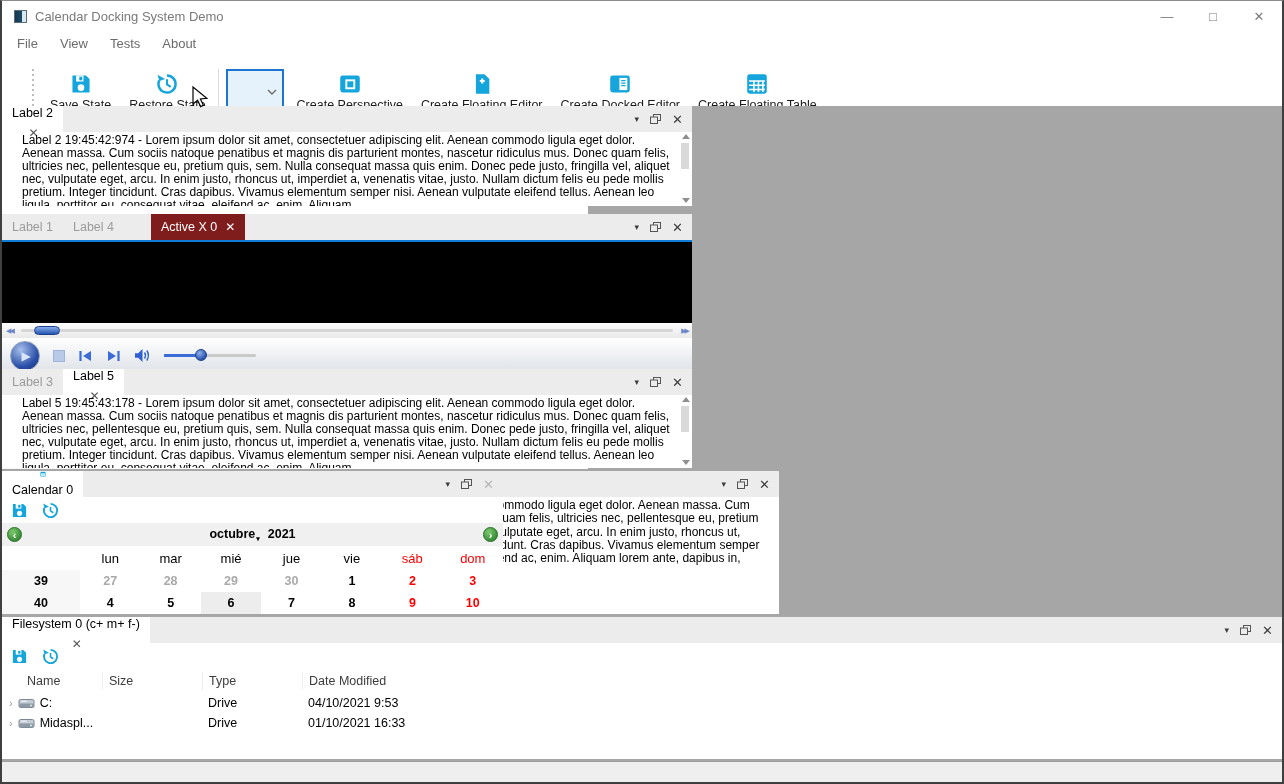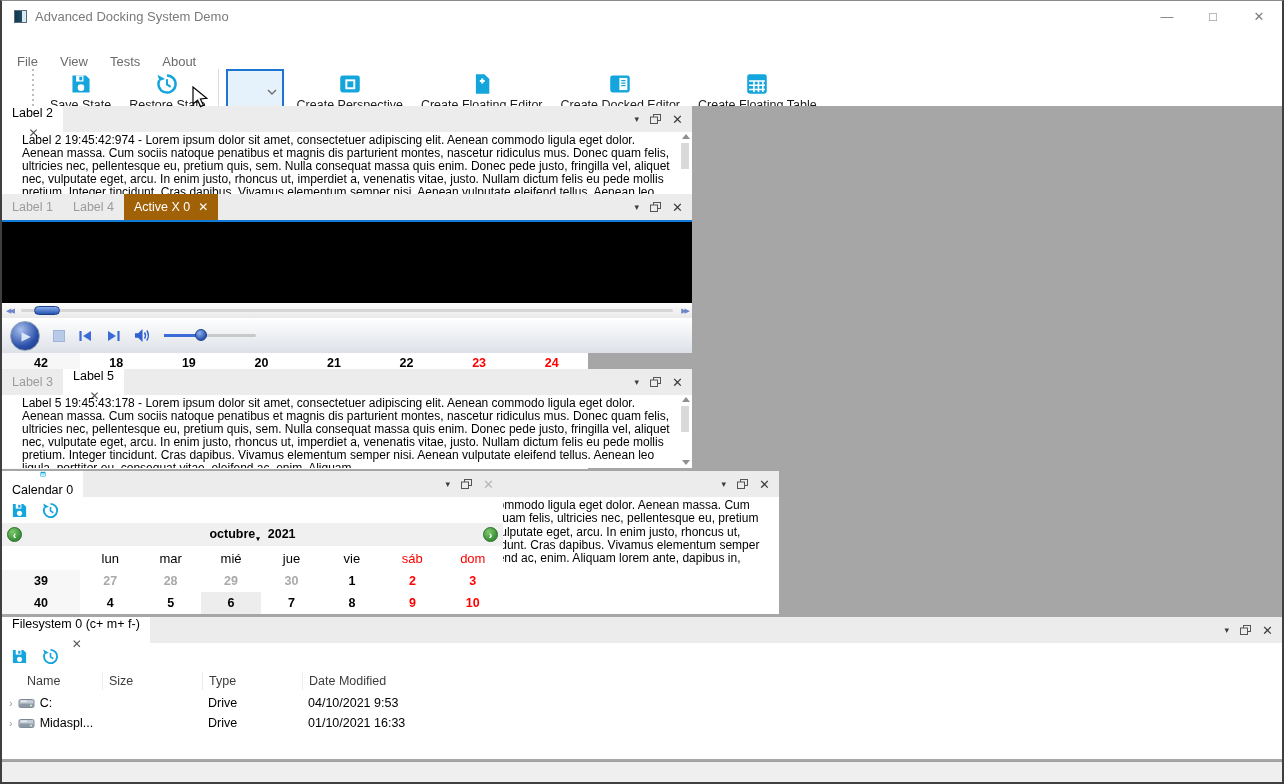--- a/index.html
+++ b/index.html
@@ -12,21 +12,21 @@
               display:flex; align-items:center; padding-left:12px; }
   #appicon { width:13px; height:13px; border:1px solid #5a6b7a; margin-right:8px;
              background:linear-gradient(to right,#17394f 8%, #1b4a66 60%, #d8e9f2 60%); }
   #apptitle { color:#7a7a7a; font-size:13px; }
   #wincontrols { margin-left:auto; display:flex; height:100%; }
   .winbtn { width:46px; display:flex; align-items:center; justify-content:center;
             color:#7c7c7c; font-size:13px; }
 
   
   #menubar { position:absolute; left:0; top:30px; right:0; height:24px; background:#fff;
-             display:flex; align-items:center; padding-left:4px;margin-top:18px; }
+             display:flex; align-items:center; padding-left:4px; }
   .menu-item { padding:0 11px; color:#6b6b6b; font-size:13px; }
 
   
   #toolbar { position:absolute; left:0; top:68px; right:0; height:50px; background:#fff;
              border-bottom:1px solid #d2d2d2; display:flex; align-items:flex-start;margin-left:24px; }
   #tb-handle { width:8px; height:40px; margin:0 4px 0 3px;
      background-image:repeating-linear-gradient(to bottom,#bdbdbd 0 2px,transparent 2px 5px);
      background-size:2px 100%; background-position:3px 0; background-repeat:repeat-y; }
   .tb-btn { display:flex; flex-direction:column; align-items:center; justify-content:center;
             gap:3px; padding:3px 9px; height:46px; color:#1a1a1a; font-size:12.5px; }
@@ -35,31 +35,31 @@
   #combo { width:58px; height:44px; margin:0 4px; background:#e5f1fb; border:2px solid #1c76d1;
            position:relative; }
   #combo svg { position:absolute; right:5px; top:18px; }
   #cursor { position:absolute; left:186px; top:84px; z-index:50; }
 
   
   #dock { position:absolute; left:0; top:105px; width:1280px; height:655px; background:#a6a6a6; }
   .panel { position:absolute; background:#fff; display:flex; flex-direction:column; overflow:hidden; }
   #p-fs1    { left:0;   top:0;   width:586px; height:363px; }
   #p-label2 { left:590; top:0;   width:690px; height:100px; }
-  #p-activex{ left:590; top:88px; width:690px; height:159px; }
+  #p-activex{ left:590; top:108px; width:690px; height:159px; }
   #p-label5 { left:590; top:263px; width:690px; height:99px; }
   #p-label0 { left:0;   top:365px; width:777px; height:143px; }
   #p-cal0   { left:779; top:365px; width:501px; height:143px; }
   #p-fs0    { left:0;   top:511px; width:1280px; height:142px; }
 
   
   .tabbar { height:26px; background:#ececec; display:flex; align-items:stretch; flex:none; }
   .tab { display:flex; align-items:center; gap:6px; padding:0 10px; color:#9b9b9b; font-size:12.5px; }
   .tab.active { background:#fff; color:#000;flex-direction:column; }
-  .tab.active-blue { background:#a16207; color:#fff; }
+  .tab.active-blue { background:#7f1d1d; color:#fff;margin-left:27px; }
   .tclose { font-size:12px; color:#555; margin-left:2px; }
   .tab.active-blue .tclose { color:#fff; }
   .addtab { display:flex; align-items:center; padding:0 9px; color:#333; font-size:15px; }
   .tb-right { margin-left:auto; display:flex; align-items:center; gap:11px; padding-right:9px; }
   .tbtn { color:#3c3c3c; display:flex; align-items:center; }
   .tbtn.arr { font-size:9px; }
   .tbtn.x { font-size:13px; }
   .tbtn.dim { color:#b5b5b5; }
   .helpring { width:15px; height:15px; border:1.5px solid #2196d6; border-radius:50%;
               color:#2196d6; font-size:10px; font-weight:bold; display:flex;
@@ -138,21 +138,21 @@
 
   
   #statusbar { position:absolute; left:0; right:0; bottom:0; height:21px; background:#efefef;
                border-top:1px solid #9f9f9f; }
 </style>
 </head>
 <body>
 
 <div id="titlebar">
   <div id="appicon"></div>
-  <div id="apptitle">Advanced Docking System Demo</div>
+  <div id="apptitle">Calendar Docking System Demo</div>
   <div id="wincontrols">
     <div class="winbtn">—</div>
     <div class="winbtn">□</div>
     <div class="winbtn">✕</div>
   </div>
 </div>
 
 <div id="menubar">
 
     <div class="menu-item">File</div>

